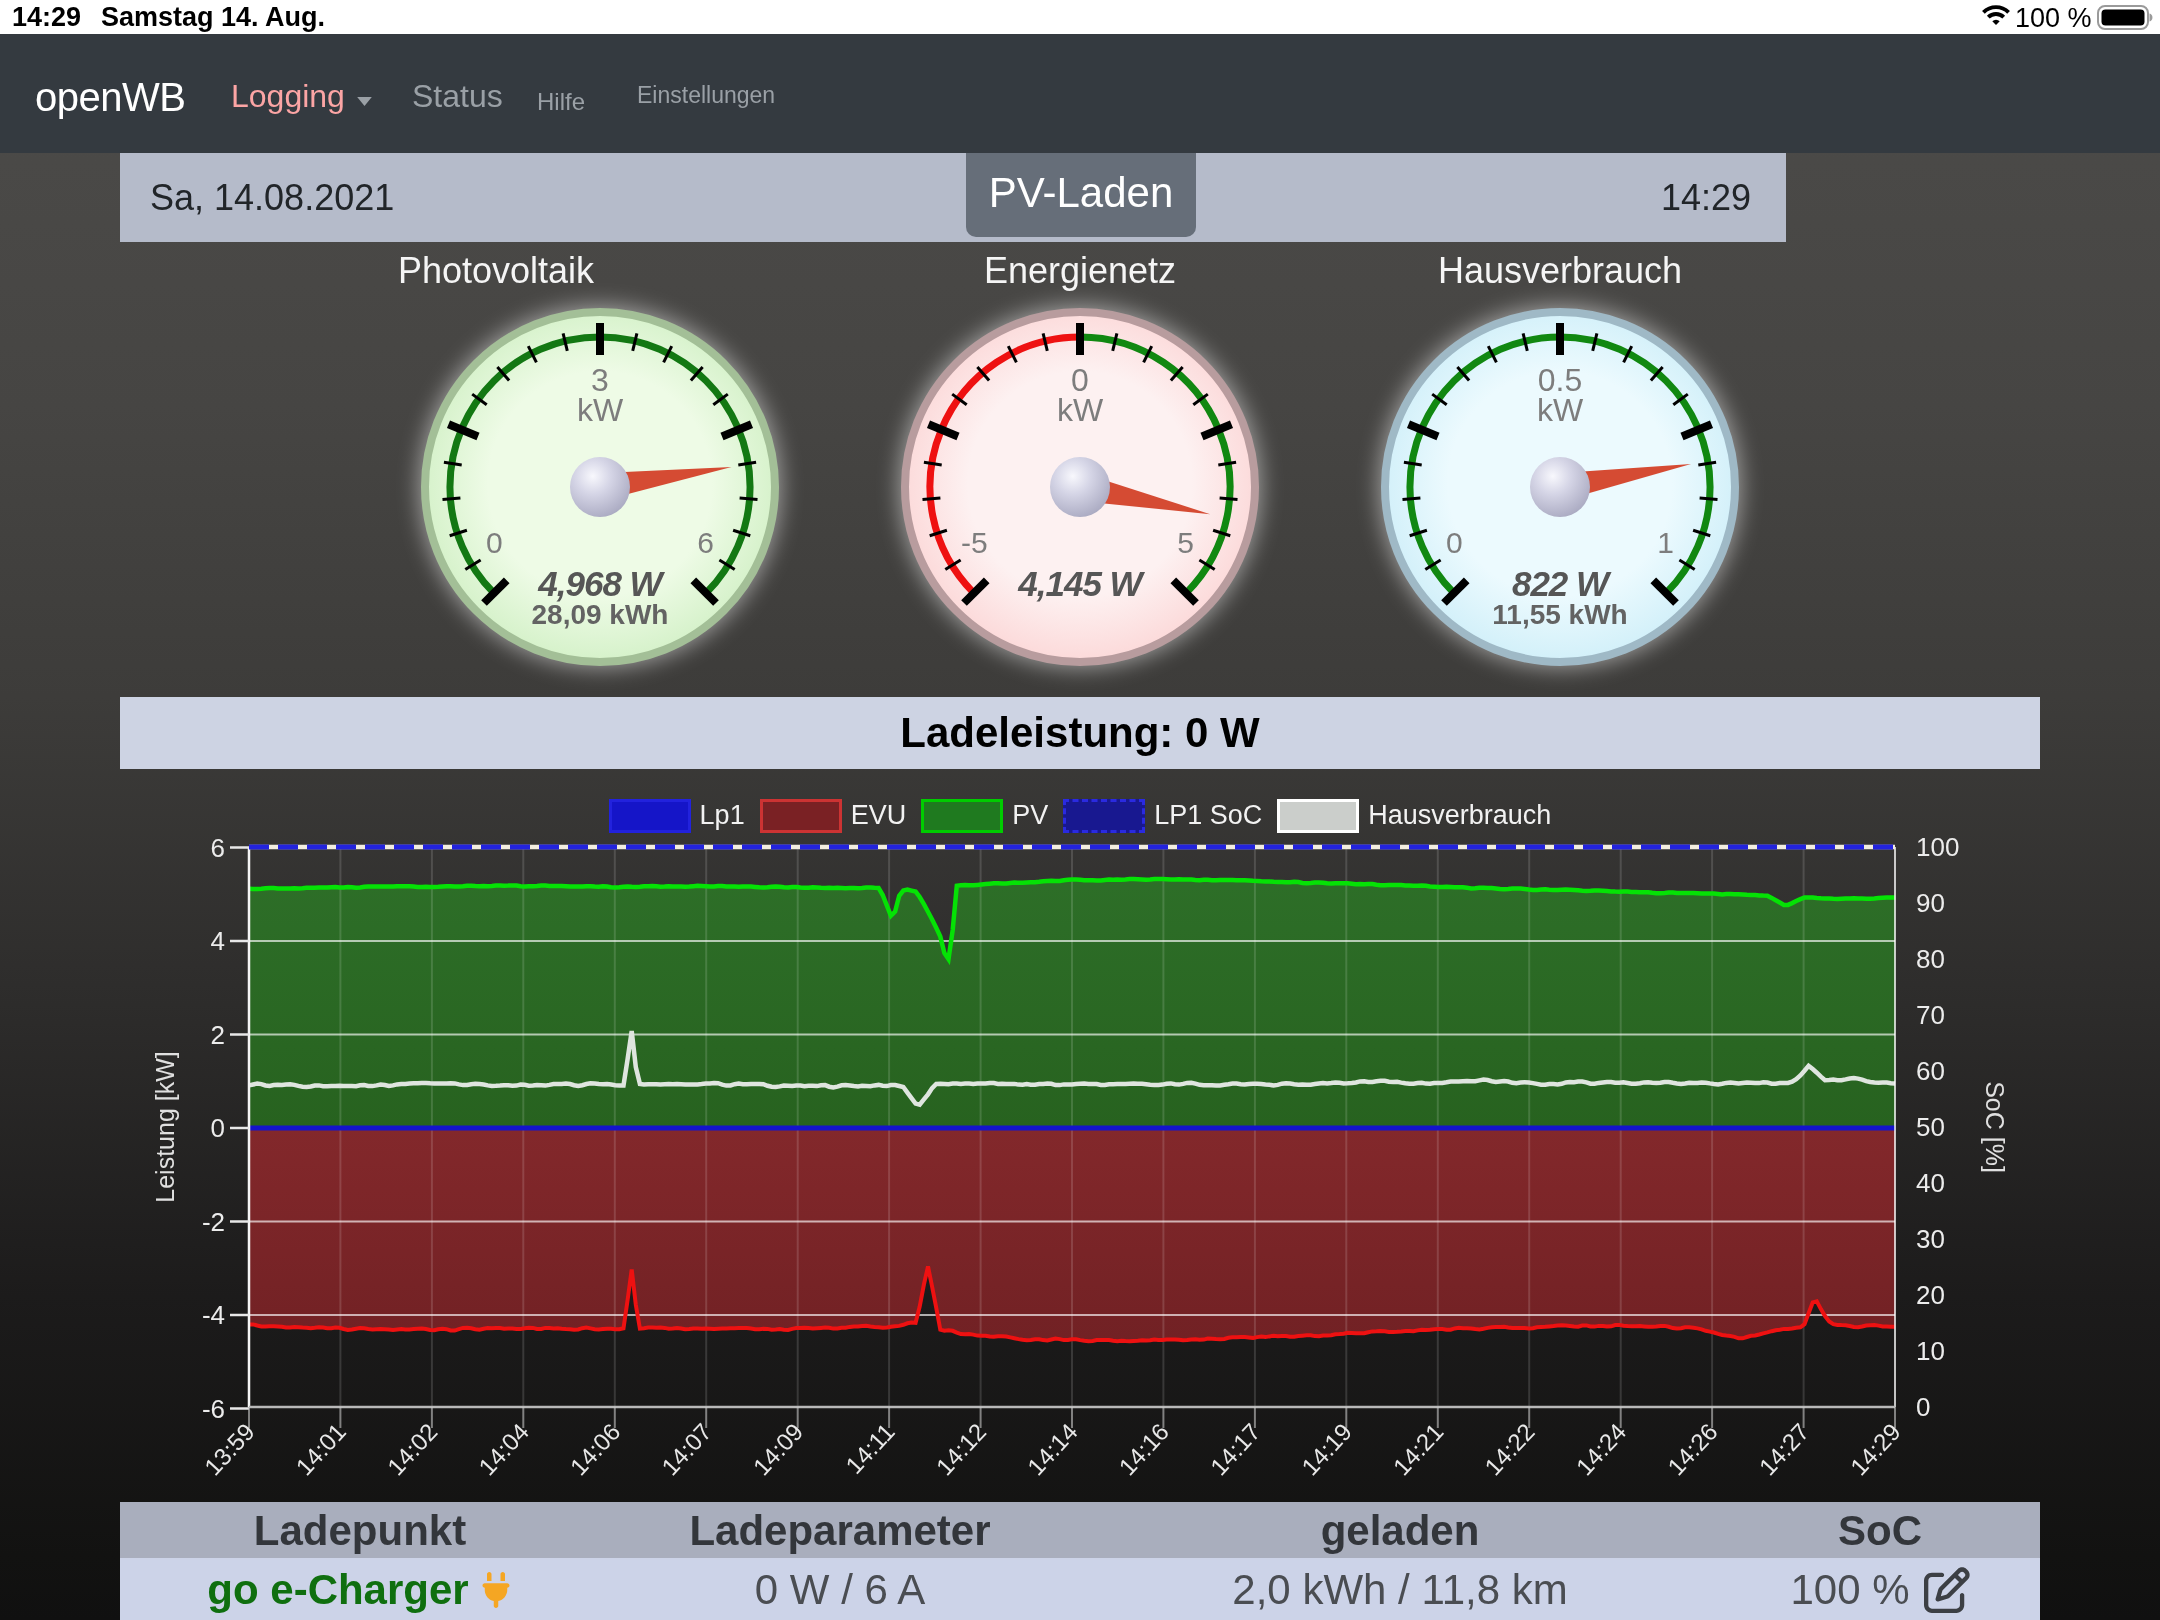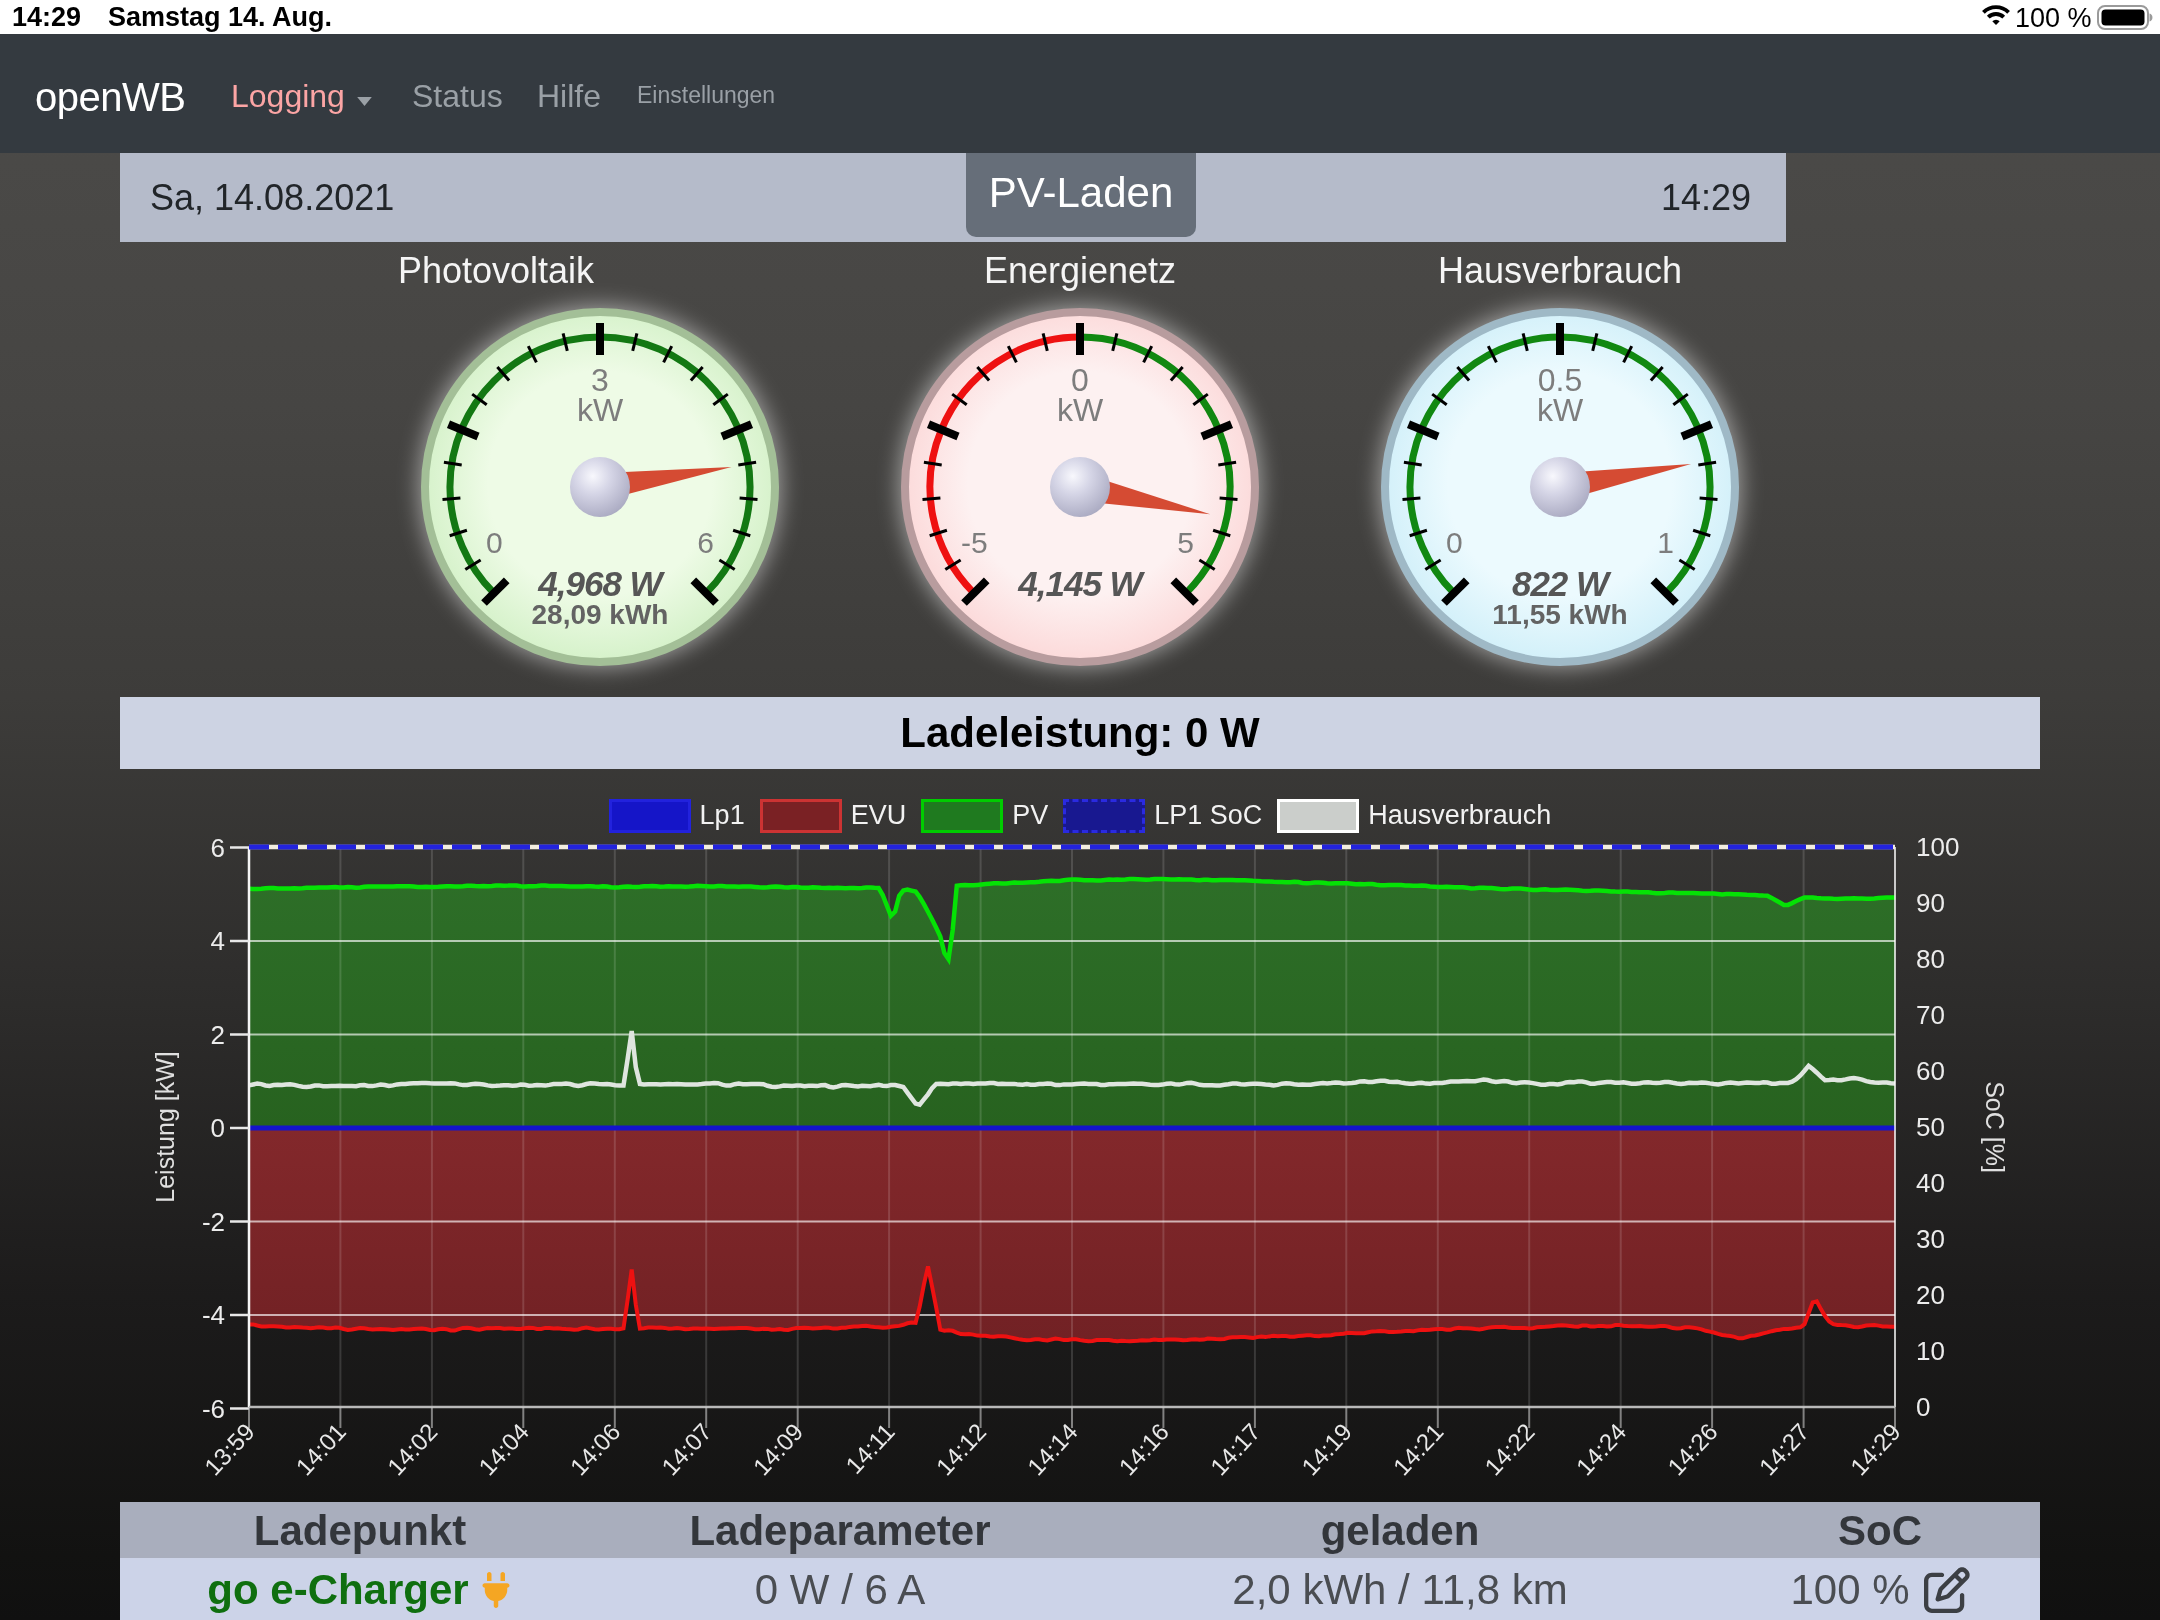--- a/index.html
+++ b/index.html
@@ -1,40 +1,40 @@
 <!DOCTYPE html>
 <html><head><meta charset="utf-8"><style>
 html,body{margin:0;padding:0}
 body{width:2160px;height:1620px;font-family:"Liberation Sans",sans-serif;overflow:hidden}
 #page{position:relative;width:2160px;height:1620px;background:linear-gradient(180deg,#4d4c4a 0%,#4a4947 10%,#464543 25%,#3d3c3a 43%,#2d2c2b 62%,#1c1b1b 80%,#121211 96%,#101010 100%);}
 .abs{position:absolute}
 </style></head><body>
 <div id="page">
 <div class="abs" style="left:0;top:0;width:2160px;height:34px;background:#ffffff;color:#000;font-size:27px;font-weight:600;line-height:32px">
   <span class="abs" style="left:12px;top:1px">14:29</span>
-  <span class="abs" style="left:108px;top:1px">Samstag 14. Aug.</span>
+  <span class="abs" style="left:101px;top:1px">Samstag 14. Aug.</span>
   <span class="abs" style="left:1981px;top:1px"><svg width="30" height="23" viewBox="0 0 34 26" style="vertical-align:-2px">
           <path d="M17 22.5 l-4.2-4.2 a6 6 0 0 1 8.4 0 Z" fill="#000"></path>
           <path d="M6.7 12.2 a14.6 14.6 0 0 1 20.6 0 l-3.1 3.1 a10.2 10.2 0 0 0-14.4 0 Z" fill="#000"></path>
           <path d="M1.2 6.7 a22.4 22.4 0 0 1 31.6 0 l-3.1 3.1 a18 18 0 0 0-25.4 0 Z" fill="#000"></path>
         </svg></span>
   <span class="abs" style="left:2015px;top:2px;font-weight:500;font-size:27px">100 %</span>
   <span class="abs" style="left:2097px;top:1px"><svg width="56" height="25" viewBox="0 0 56 25" style="vertical-align:-4px">
           <rect x="1" y="1" width="50" height="23" rx="7" fill="none" stroke="#9a9a9a" stroke-width="2"></rect>
           <rect x="4.5" y="4.5" width="43" height="16" rx="4" fill="#000"></rect>
           <path d="M52.5 8.5 a4.2 4.2 0 0 1 0 8 Z" fill="#9a9a9a"></path>
         </svg></span>
 </div>
 <div class="abs" style="left:0;top:34px;width:2160px;height:119px;background:#343a40">
   <span class="abs" style="left:35px;top:41px;font-size:40px;letter-spacing:-0.5px;color:#ffffff">openWB</span>
   <span class="abs" style="left:231px;top:44px;font-size:32px;color:#fca5a5">Logging<svg width="17" height="11" viewBox="0 0 18 12" style="margin-left:11px">
           <path d="M1 1 h16 l-8 10 Z" fill="#9aa0a6"></path>
         </svg></span>
   <span class="abs" style="left:412px;top:44px;font-size:32px;color:#9aa0a6">Status</span>
-  <span class="abs" style="left:537px;top:44px;font-size:32px;color:#9aa0a6">Hilfe</span>
+  <span class="abs" style="left:537px;top:54px;font-size:24px;color:#9aa0a6">Hilfe</span>
   <span class="abs" style="left:637px;top:48px;font-size:23px;color:#9aa0a6">Einstellungen</span>
 </div>
 <div class="abs" style="left:120px;top:153px;width:1666px;height:89px;background:#b5bbca;color:#212529;font-size:36px">
   <span class="abs" style="left:30px;top:24px">Sa, 14.08.2021</span>
   <span class="abs" style="right:35px;top:24px">14:29</span>
 </div>
 <div class="abs" style="left:966px;top:153px;width:230px;height:84px;background:#666e79;border-radius:0 0 10px 10px;color:#fff;font-size:42px;text-align:center;line-height:80px">PV-Laden</div>
 <div class="abs" style="left:398px;top:250px;width:400px;text-align:left;font-size:36px;color:#f5f5f5">Photovoltaik</div>
 <div class="abs" style="left:880px;top:250px;width:400px;text-align:center;font-size:36px;color:#f5f5f5">Energienetz</div>
 <div class="abs" style="left:1360px;top:250px;width:400px;text-align:center;font-size:36px;color:#f5f5f5">Hausverbrauch</div>

